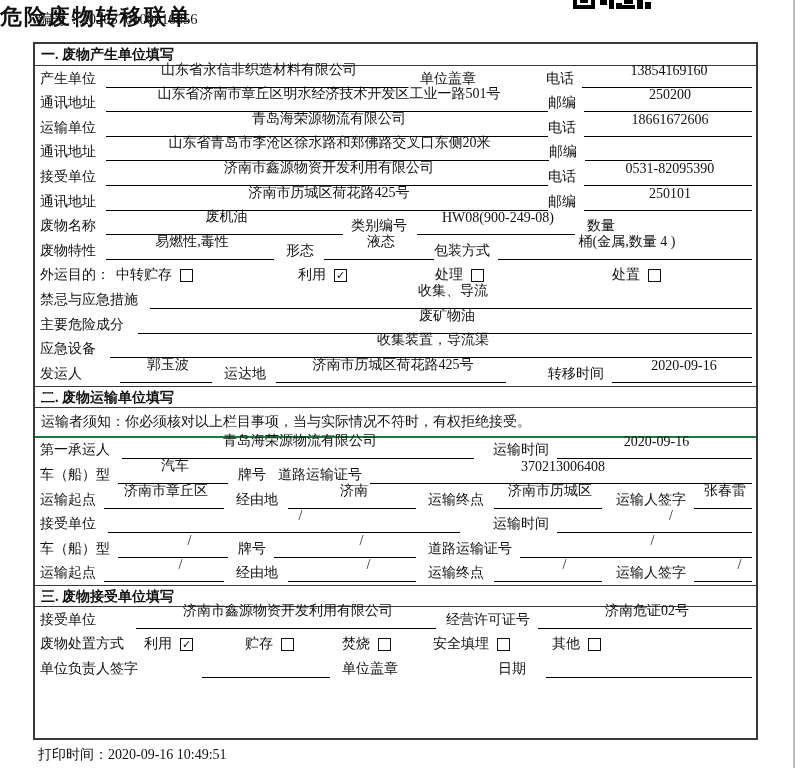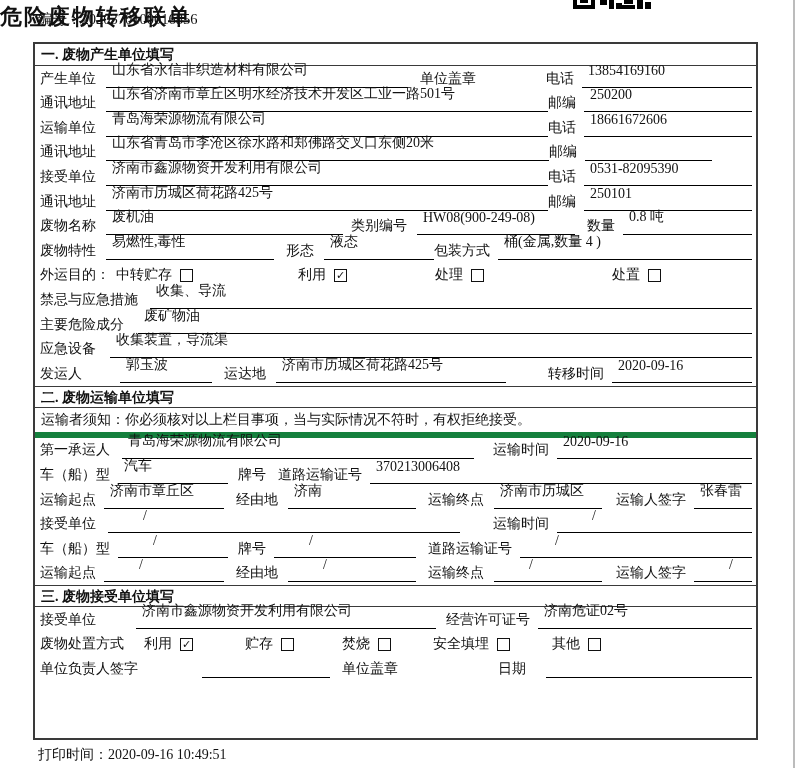--- a/index.html
+++ b/index.html
@@ -23,25 +23,25 @@
     background:#fff;
     display:flex; flex-direction:column;
   }
   .sec-title {
     height:22px; line-height:21px; font-weight:700; font-size:14px;
     padding-left:6px; border-bottom:1px solid #3a3a3a; white-space:nowrap;
   }
   .sec-title.mid { border-top:1px solid #3a3a3a; }
   .notice-row {
     height:30px; display:flex; align-items:center; font-size:14px;
-    padding-left:6px; border-bottom:6px solid #15803d; white-space:nowrap;
+    padding-left:6px; border-bottom:2px solid #15803d; white-space:nowrap;
   }
   .row {
     height:24.6px; display:flex; align-items:flex-end;
-    padding:0 4px 3px 5px; font-size:14px;
+    padding:0 4px 3px 5px; font-size:14px;text-align:center;
   }
   .lab { white-space:nowrap; }
   .u {
     display:inline-block; border-bottom:1px solid #000;
     white-space:nowrap; padding:0 2px 8px 6px; min-height:18px;margin-top:8px;
   }
   .grow { flex:1 1 auto; }
   .slash { padding-left:35px; }
   .cb {
     width:13px; height:13px; border:1px solid #111;
@@ -122,21 +122,20 @@
     <span class="lab" style="margin-left:auto">邮编</span>
     <span class="u" style="width:170px;margin-left:8px">250101</span>
   </div>
 
   <div class="row">
     <span class="lab">废物名称</span>
     <span class="u" style="width:237px;margin-left:10px">废机油</span>
     <span class="lab" style="margin-left:8px">类别编号</span>
     <span class="u" style="width:158px;margin-left:10px">HW08(900-249-08)</span>
     <span class="lab" style="margin-left:12px">数量</span>
-    <span class="u grow" style="margin-left:8px">0.8 吨</span>
   </div>
 
   <div class="row">
     <span class="lab">废物特性</span>
     <span class="u" style="width:168px;margin-left:10px">易燃性,毒性</span>
     <span class="lab" style="margin-left:12px">形态</span>
     <span class="u" style="width:110px;margin-left:10px">液态</span>
     <span class="lab" style="">包装方式</span>
     <span class="u grow" style="margin-left:8px">桶(金属,数量 4 )</span>
   </div>

